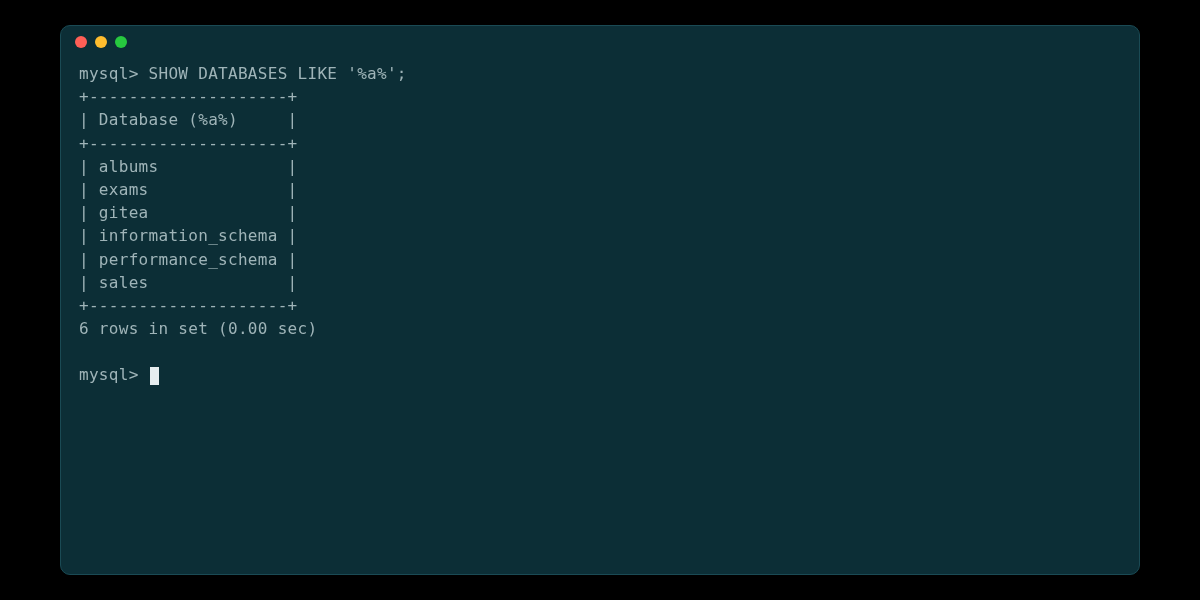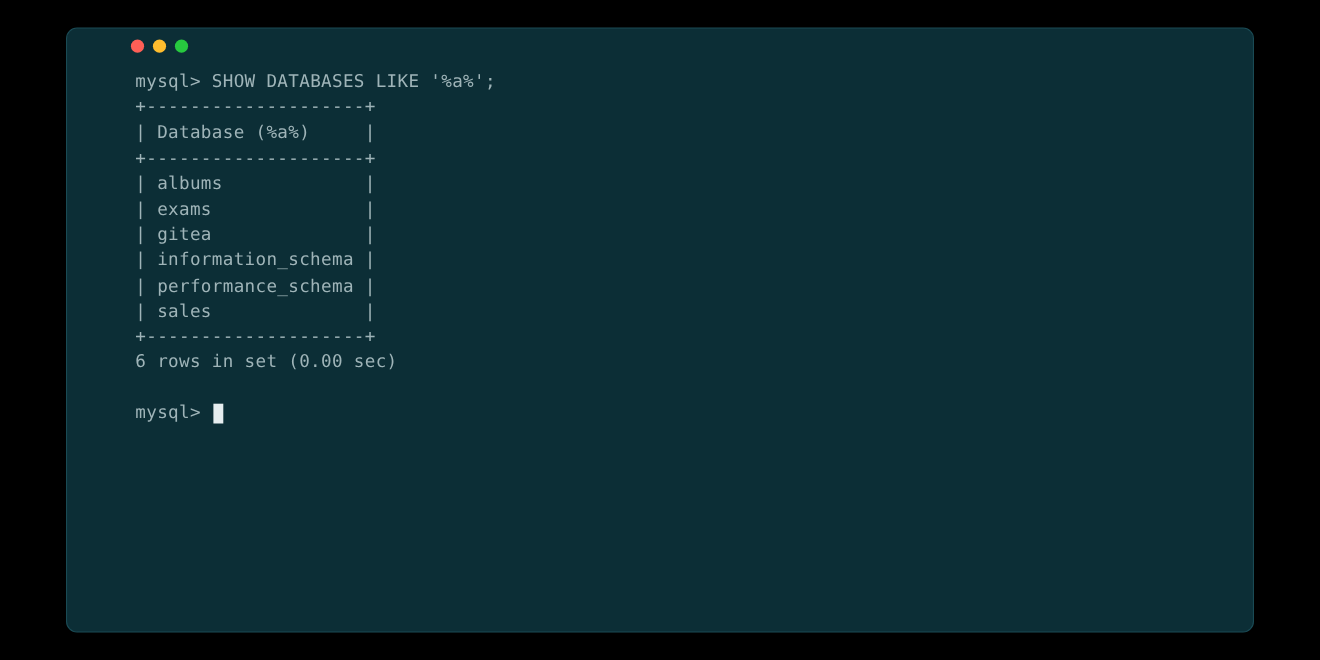--- a/index.html
+++ b/index.html
@@ -18,21 +18,20 @@
     }
     .terminal-window {
       width: 1080px;
       height: 550px;
       background: #0c2e36;
       border-radius: 10px;
       border: 1px solid #1a4a54;
       overflow: hidden;
       display: flex;
       flex-direction: column;
-      padding-left: 44px;
     }
     .title-bar {
       height: 32px;
       display: flex;
       align-items: center;
       padding-left: 14px;
       gap: 8px;
     }
     .traffic-light {
       width: 12px;

